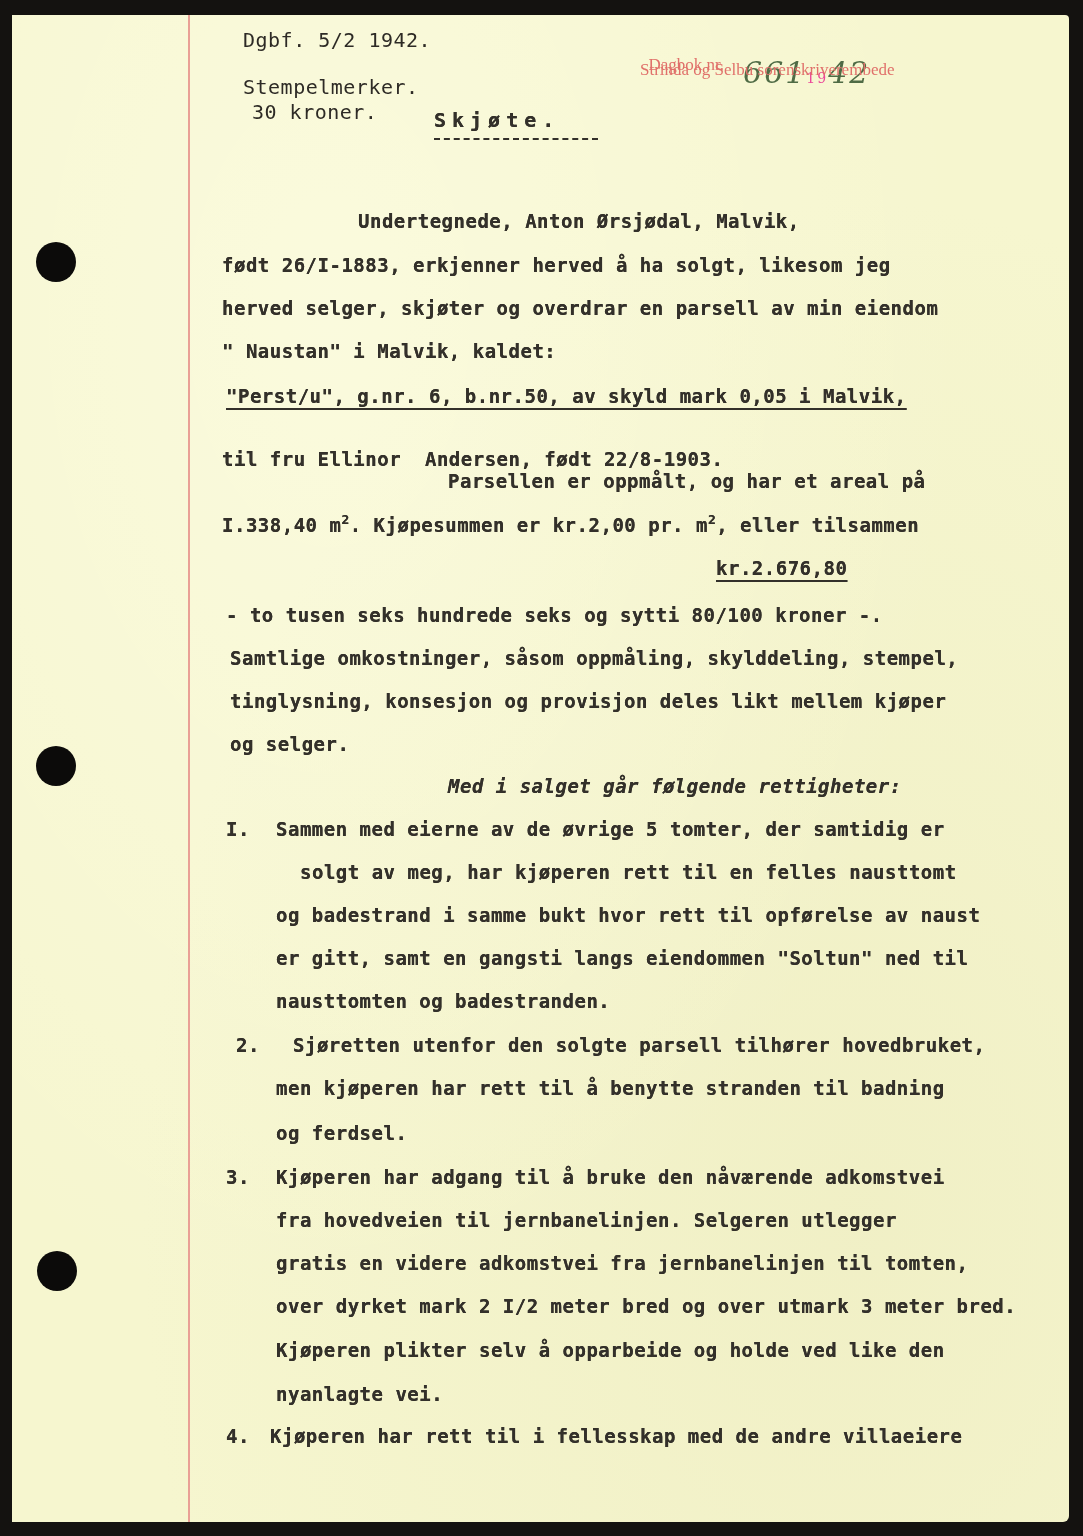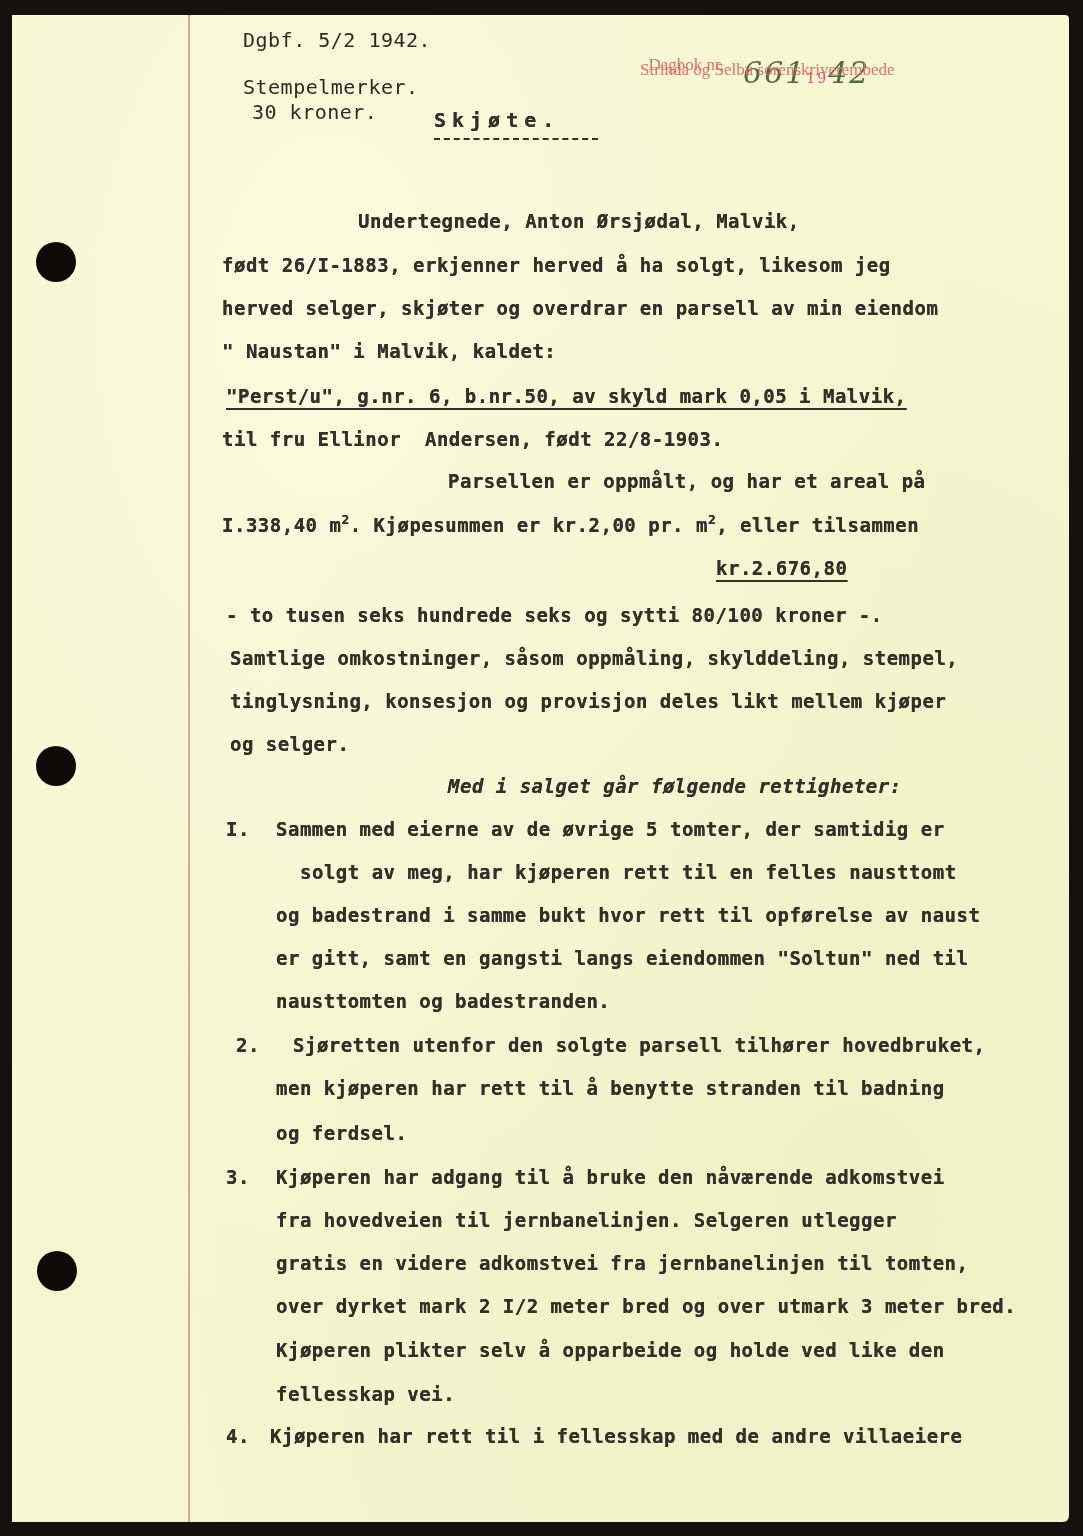--- a/index.html
+++ b/index.html
@@ -102,21 +102,21 @@
 <div class="stamp stamp-num" style="left:720px; top:20px;">
   <span>661</span><span style="font-size:14px; color:#ec4899; font-style:normal;">19</span><span>42</span>
 </div>
 <div class="stamp" style="left:640px; top:60px;">Strinda og Selbu sorenskriverembede</div>
 
 <div class="line typed" style="left:358px; top:210px;">Undertegnede, Anton Ørsjødal, Malvik,</div>
 <div class="line typed" style="left:222px; top:254px;">født 26/I-1883, erkjenner herved å ha solgt, likesom jeg</div>
 <div class="line typed" style="left:222px; top:297px;">herved selger, skjøter og overdrar en parsell av min eiendom</div>
 <div class="line typed" style="left:222px; top:340px;">" Naustan" i Malvik, kaldet:</div>
 <div class="line typed uline" style="left:226px; top:385px;">"Perst/u", g.nr. 6, b.nr.50, av skyld mark 0,05 i Malvik,</div>
-<div class="line typed" style="left:222px; top:428px;">til fru Ellinor  Andersen, født 22/8-1903.</div>
+<div class="line typed" style="left:222px; top:448px;">til fru Ellinor  Andersen, født 22/8-1903.</div>
 <div class="line typed" style="left:448px; top:470px;">Parsellen er oppmålt, og har et areal på</div>
 <div class="line typed" style="left:222px; top:512px;"><span>I.338,40 m</span><sup>2</sup><span>. Kjøpesummen er kr.2,00 pr. m</span><sup>2</sup><span>, eller tilsammen</span></div>
 <div class="line typed uline" style="left:716px; top:557px;">kr.2.676,80</div>
 <div class="line typed" style="left:226px; top:604px;">- to tusen seks hundrede seks og sytti 80/100 kroner -.</div>
 <div class="line typed" style="left:230px; top:647px;">Samtlige omkostninger, såsom oppmåling, skylddeling, stempel,</div>
 <div class="line typed" style="left:230px; top:690px;">tinglysning, konsesjon og provisjon deles likt mellem kjøper</div>
 <div class="line typed" style="left:230px; top:733px;">og selger.</div>
 <div class="line typed" style="left:448px; top:775px;font-style:italic;">Med i salget går følgende rettigheter:</div>
 
 <div class="line typed" style="left:226px; top:818px;">I.</div>
@@ -130,16 +130,16 @@
 <div class="line typed" style="left:276px; top:1034px;margin-left:17px;">Sjøretten utenfor den solgte parsell tilhører hovedbruket,</div>
 <div class="line typed" style="left:276px; top:1077px;">men kjøperen har rett til å benytte stranden til badning</div>
 <div class="line typed" style="left:276px; top:1122px;">og ferdsel.</div>
 
 <div class="line typed" style="left:226px; top:1166px;">3.</div>
 <div class="line typed" style="left:276px; top:1166px;">Kjøperen har adgang til å bruke den nåværende adkomstvei</div>
 <div class="line typed" style="left:276px; top:1209px;">fra hovedveien til jernbanelinjen. Selgeren utlegger</div>
 <div class="line typed" style="left:276px; top:1252px;">gratis en videre adkomstvei fra jernbanelinjen til tomten,</div>
 <div class="line typed" style="left:276px; top:1295px;">over dyrket mark 2 I/2 meter bred og over utmark 3 meter bred.</div>
 <div class="line typed" style="left:276px; top:1339px;">Kjøperen plikter selv å opparbeide og holde ved like den</div>
-<div class="line typed" style="left:276px; top:1383px;">fellesskap vei.</div>
+<div class="line typed" style="left:276px; top:1383px;">nyanlagte vei.</div>
 
 <div class="line typed" style="left:226px; top:1425px;">4.</div>
 <div class="line typed" style="left:270px; top:1425px;">Kjøperen har rett til i fellesskap med de andre villaeiere</div>
 
 </body></html>

